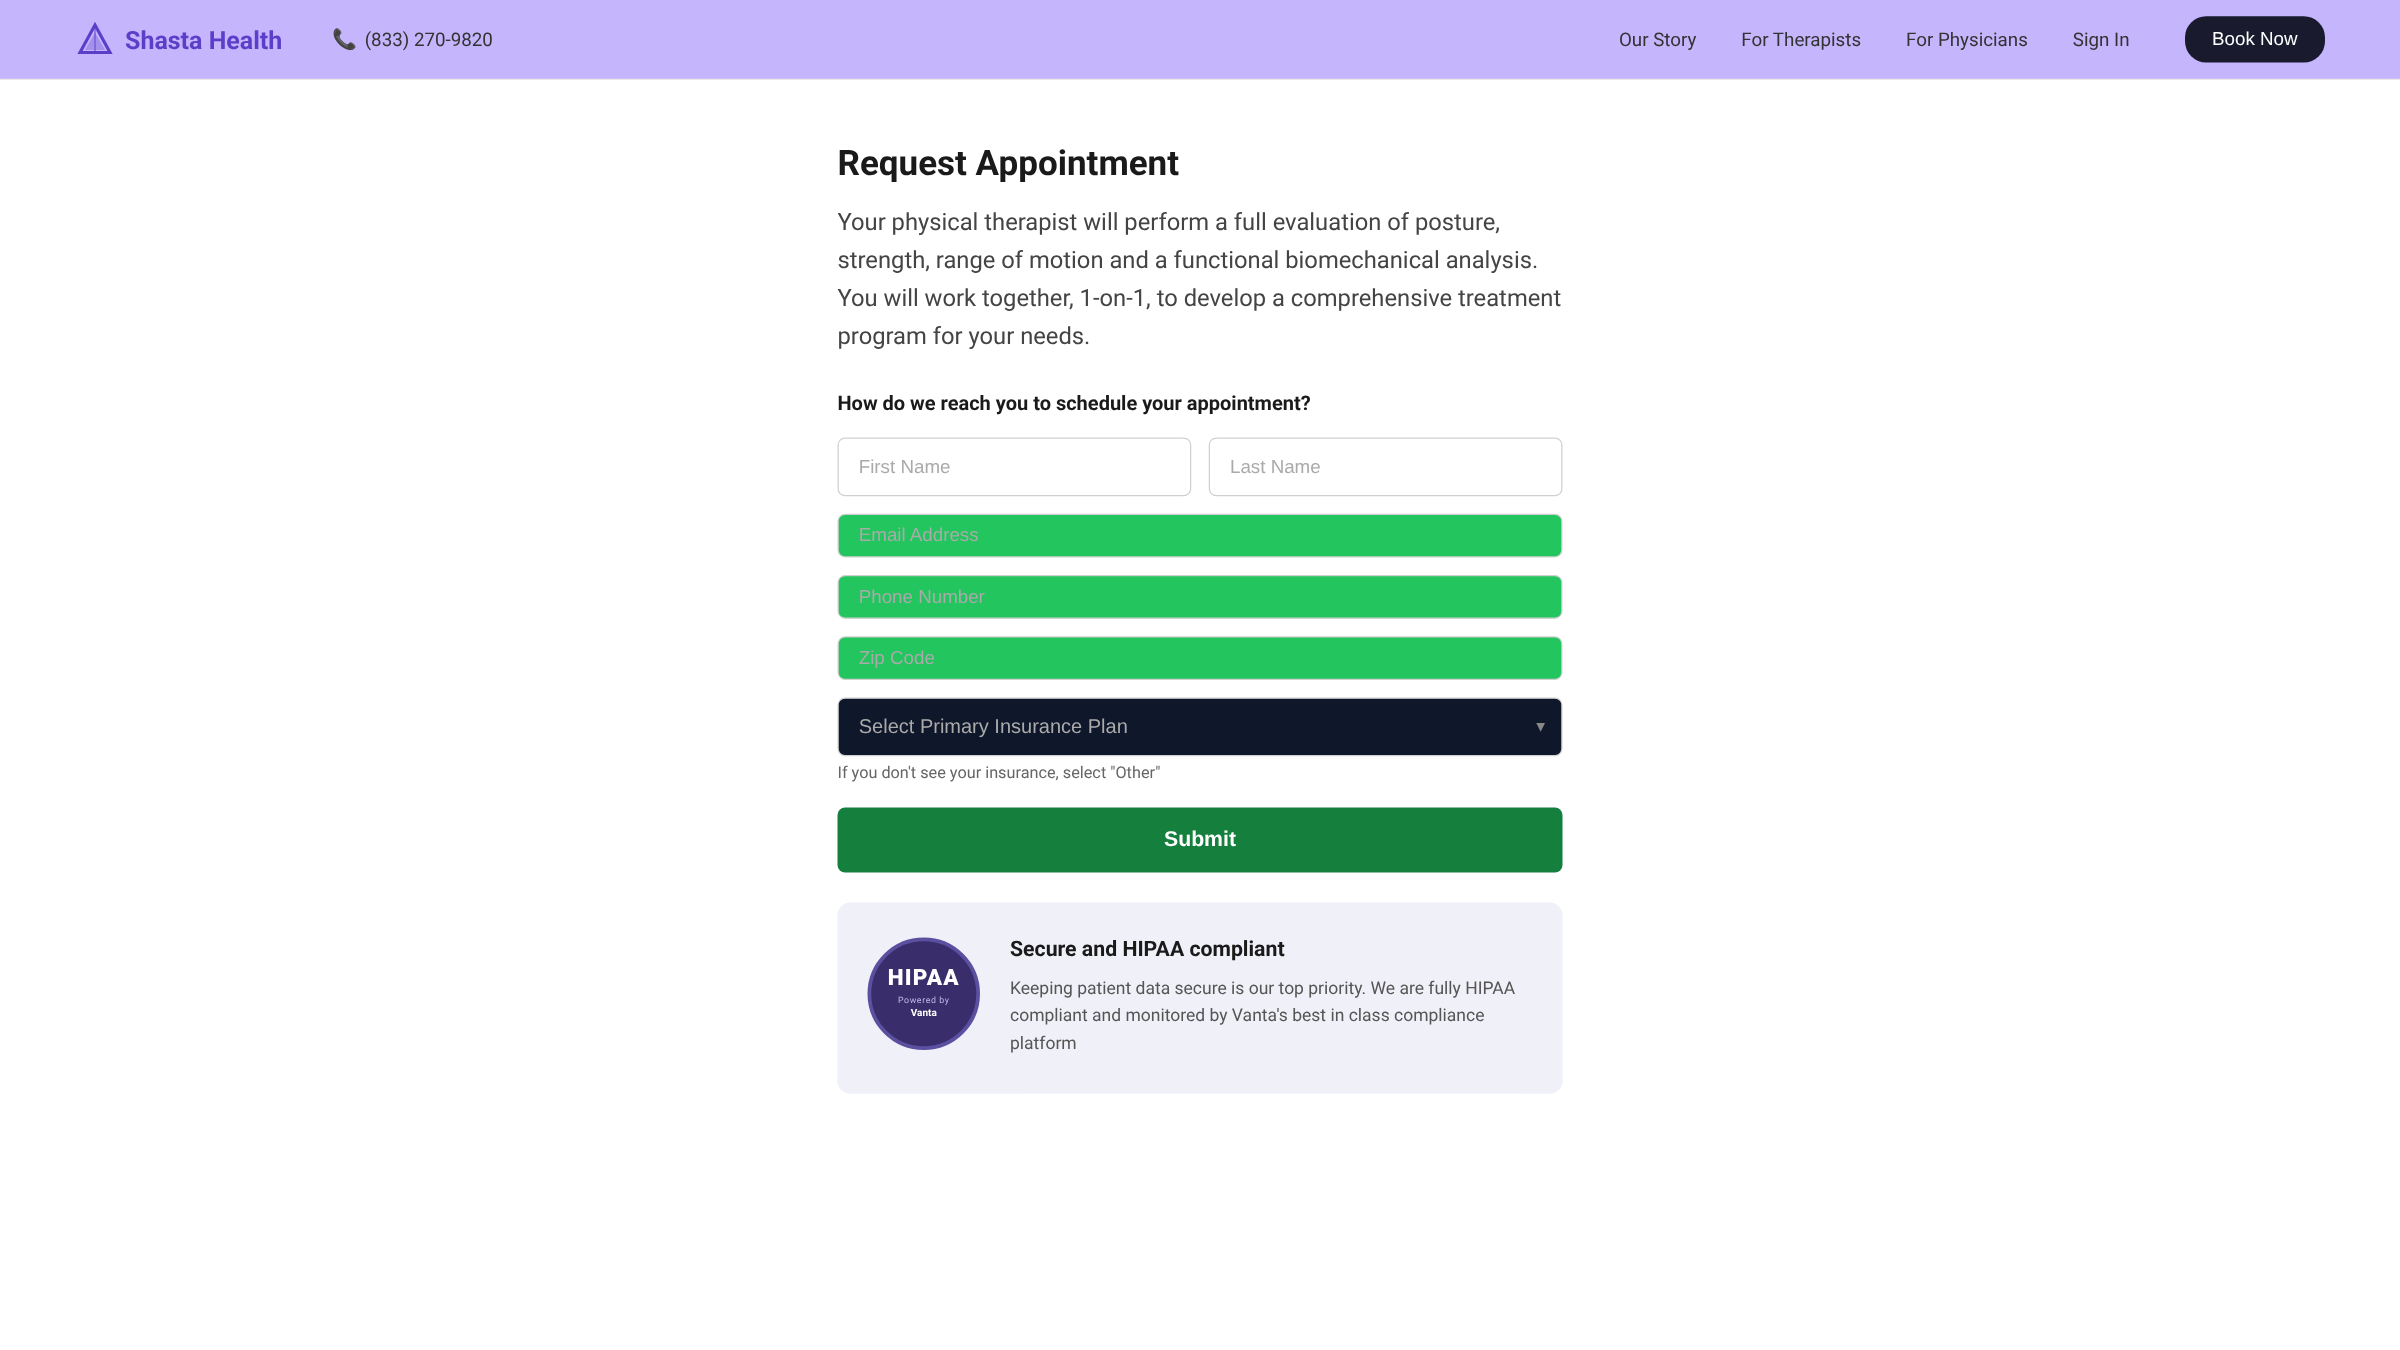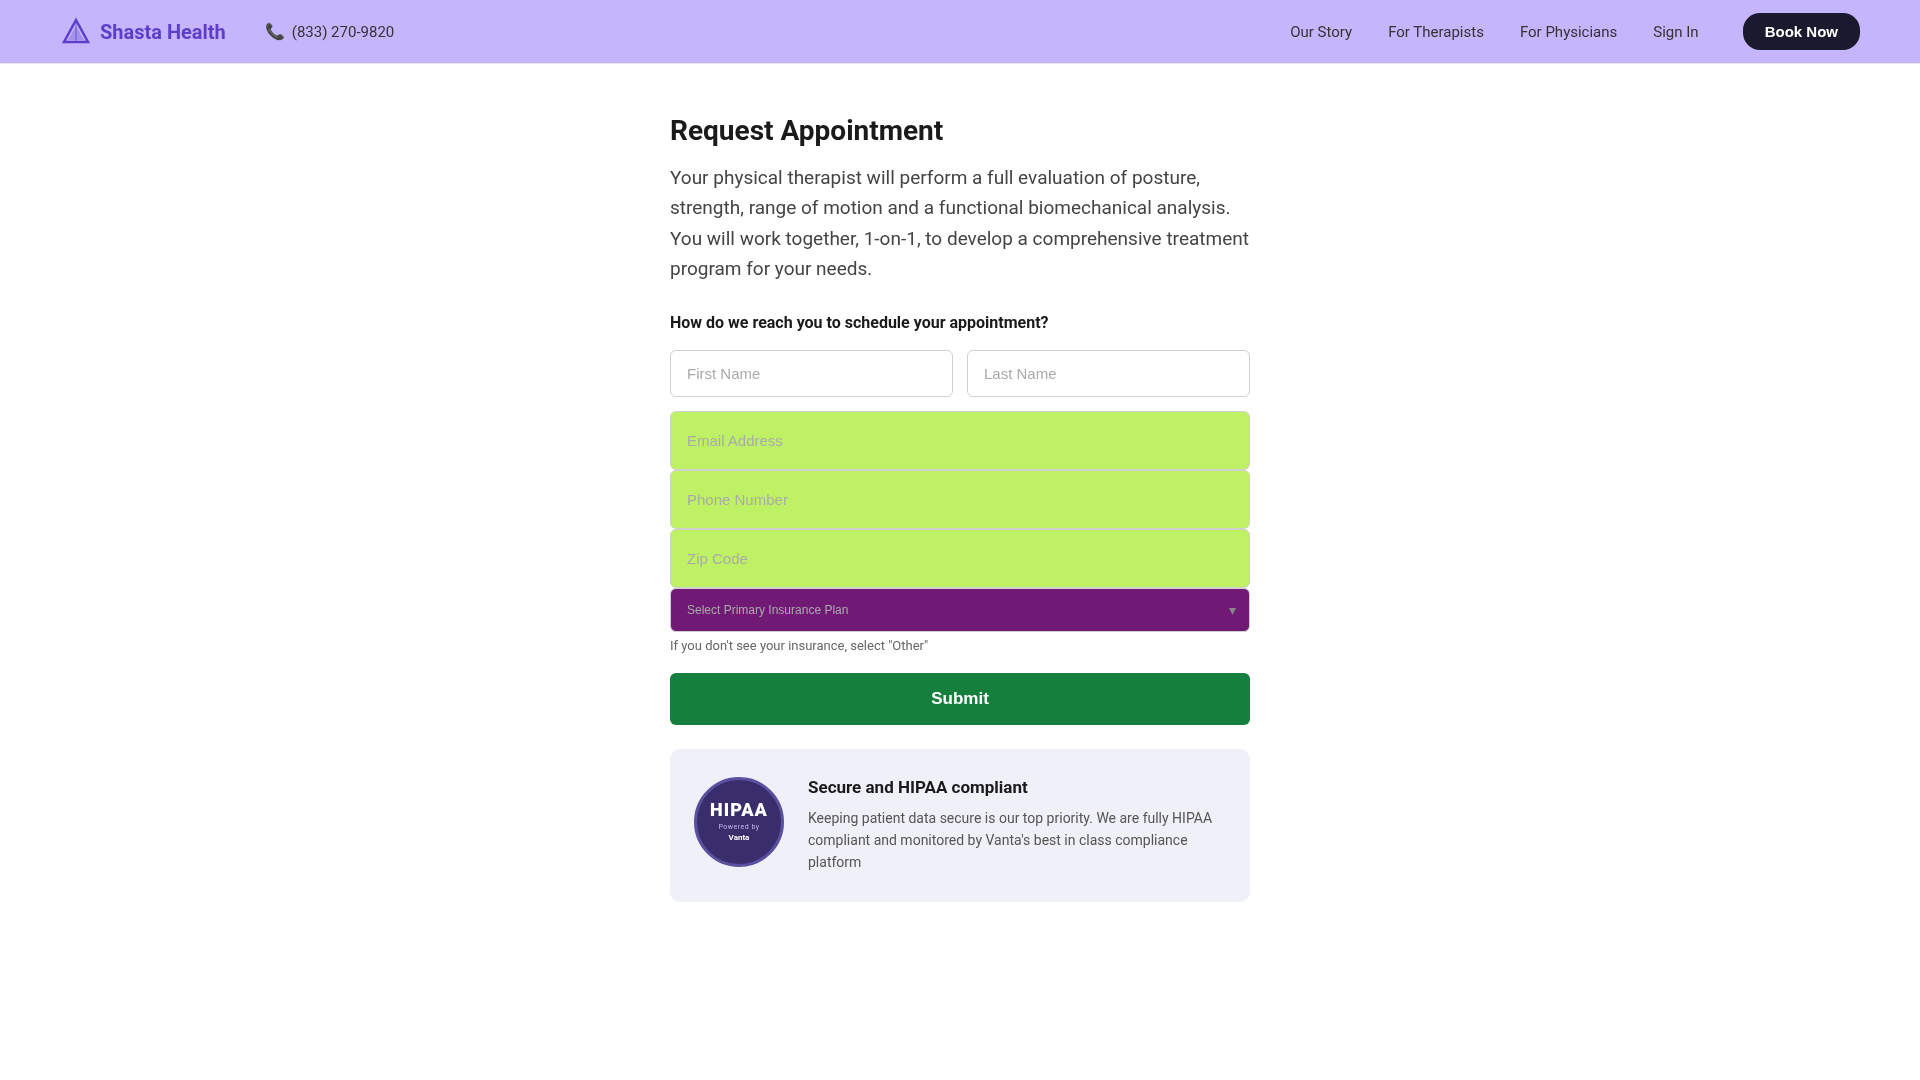--- a/index.html
+++ b/index.html
@@ -79,21 +79,21 @@
       cursor: pointer;
     }
 
     .nav-book-btn {
       background: #1a1a2e;
       color: #fff;
       border: none;
       border-radius: 17px;
       padding: 10px 22px;
       font-size: 15px;
-      font-weight: 700;
+      font-weight: 400;
       cursor: pointer;
       margin-left: 8px;
     }
 
     
     .main-content {
       display: flex;
       justify-content: center;
       padding: 50px 20px 60px;
     }
@@ -144,48 +144,49 @@
       outline: none;
       transition: border-color 0.2s;
     }
 
     .form-input::placeholder {
       color: #aaa;
     }
 
     .form-input-full {
       width: 100%;
-      padding: 20px 16px;
+      padding: 8px 16px;
       border: 1.5px solid #d0d0d0;
       border-radius: 6px;
       font-size: 15px;
       color: #333;
-      background: #bef264;
+      background: #22c55e;
       outline: none;
+      margin-bottom: 14px;
       transition: border-color 0.2s;
     }
 
     .form-input-full::placeholder {
       color: #aaa;
     }
 
     .select-wrapper {
       position: relative;
       width: 100%;
       margin-bottom: 6px;
     }
 
     .form-select {
       width: 100%;
       padding: 14px 16px;
       border: 1.5px solid #d0d0d0;
       border-radius: 6px;
-      font-size: 12px;
+      font-size: 16px;
       color: #aaa;
-      background: #701a75;
+      background: #0f172a;
       outline: none;
       appearance: none;
       cursor: pointer;
     }
 
     .select-arrow {
       position: absolute;
       right: 14px;
       top: 50%;
       transform: translateY(-50%);

